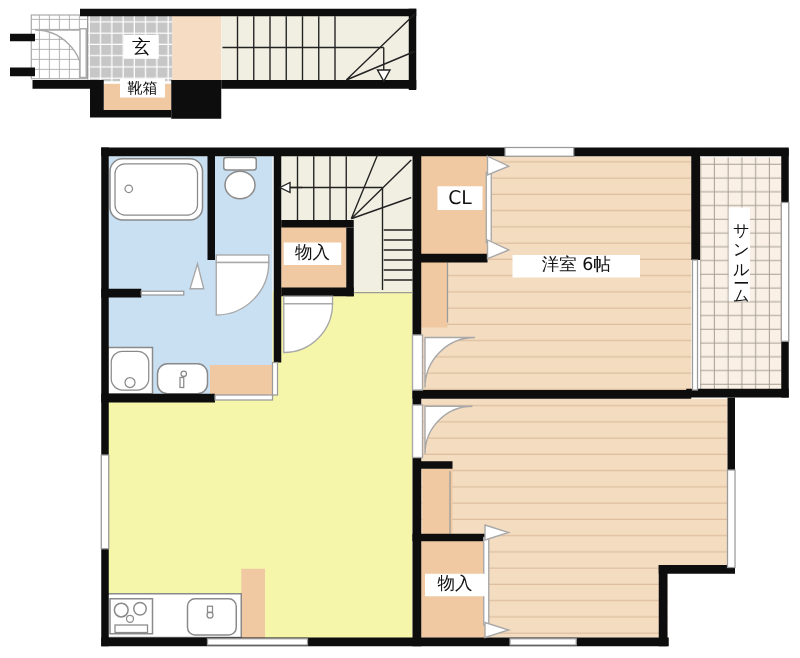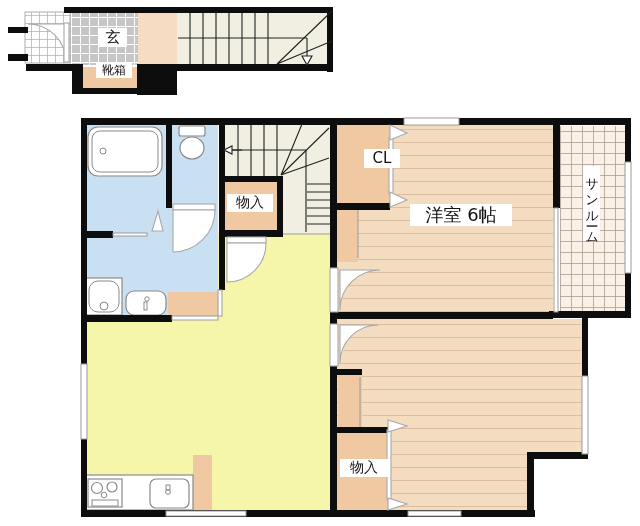--- a/index.html
+++ b/index.html
@@ -190,17 +190,17 @@
     <path d="M281 175 L302 124 M281 175 L329 128 M281 175 L329 158"></path>
     <path d="M307 184 H330 M307 192 H330 M307 200 H330 M307 208 H330 M307 216 H330 M307 224 H330"></path>
     <polygon points="232,146 232,154 224,150" fill="#ffffff"></polygon>
     <path d="M232 150 H242"></path>
   </g>
 </svg>
 
 <div class="label" style="left:99px;top:28px;width:24px;font-size:15px;">玄</div>
 <div class="label" style="left:96px;top:63px;width:32px;font-size:12px;">靴箱</div>
 <div class="label" style="left:227px;top:194px;width:42px;font-size:14px;">物入</div>
-<div class="label" style="left:364px;top:149px;width:32px;font-size:15px;">CL</div>
-<div class="label" style="left:410px;top:204px;width:98px;font-size:18px;">洋室 6帖</div>
+<div class="label" style="left:350px;top:149px;width:32px;font-size:15px;">CL</div>
+<div class="label" style="left:410px;top:204px;width:98px;font-size:14px;">洋室 6帖</div>
 <div class="label vert" style="left:583px;top:166px;font-size:13px;">サンルーム</div>
 <div class="label" style="left:340px;top:459px;width:44px;font-size:14px;">物入</div>
 </div>
 
 </body></html>

